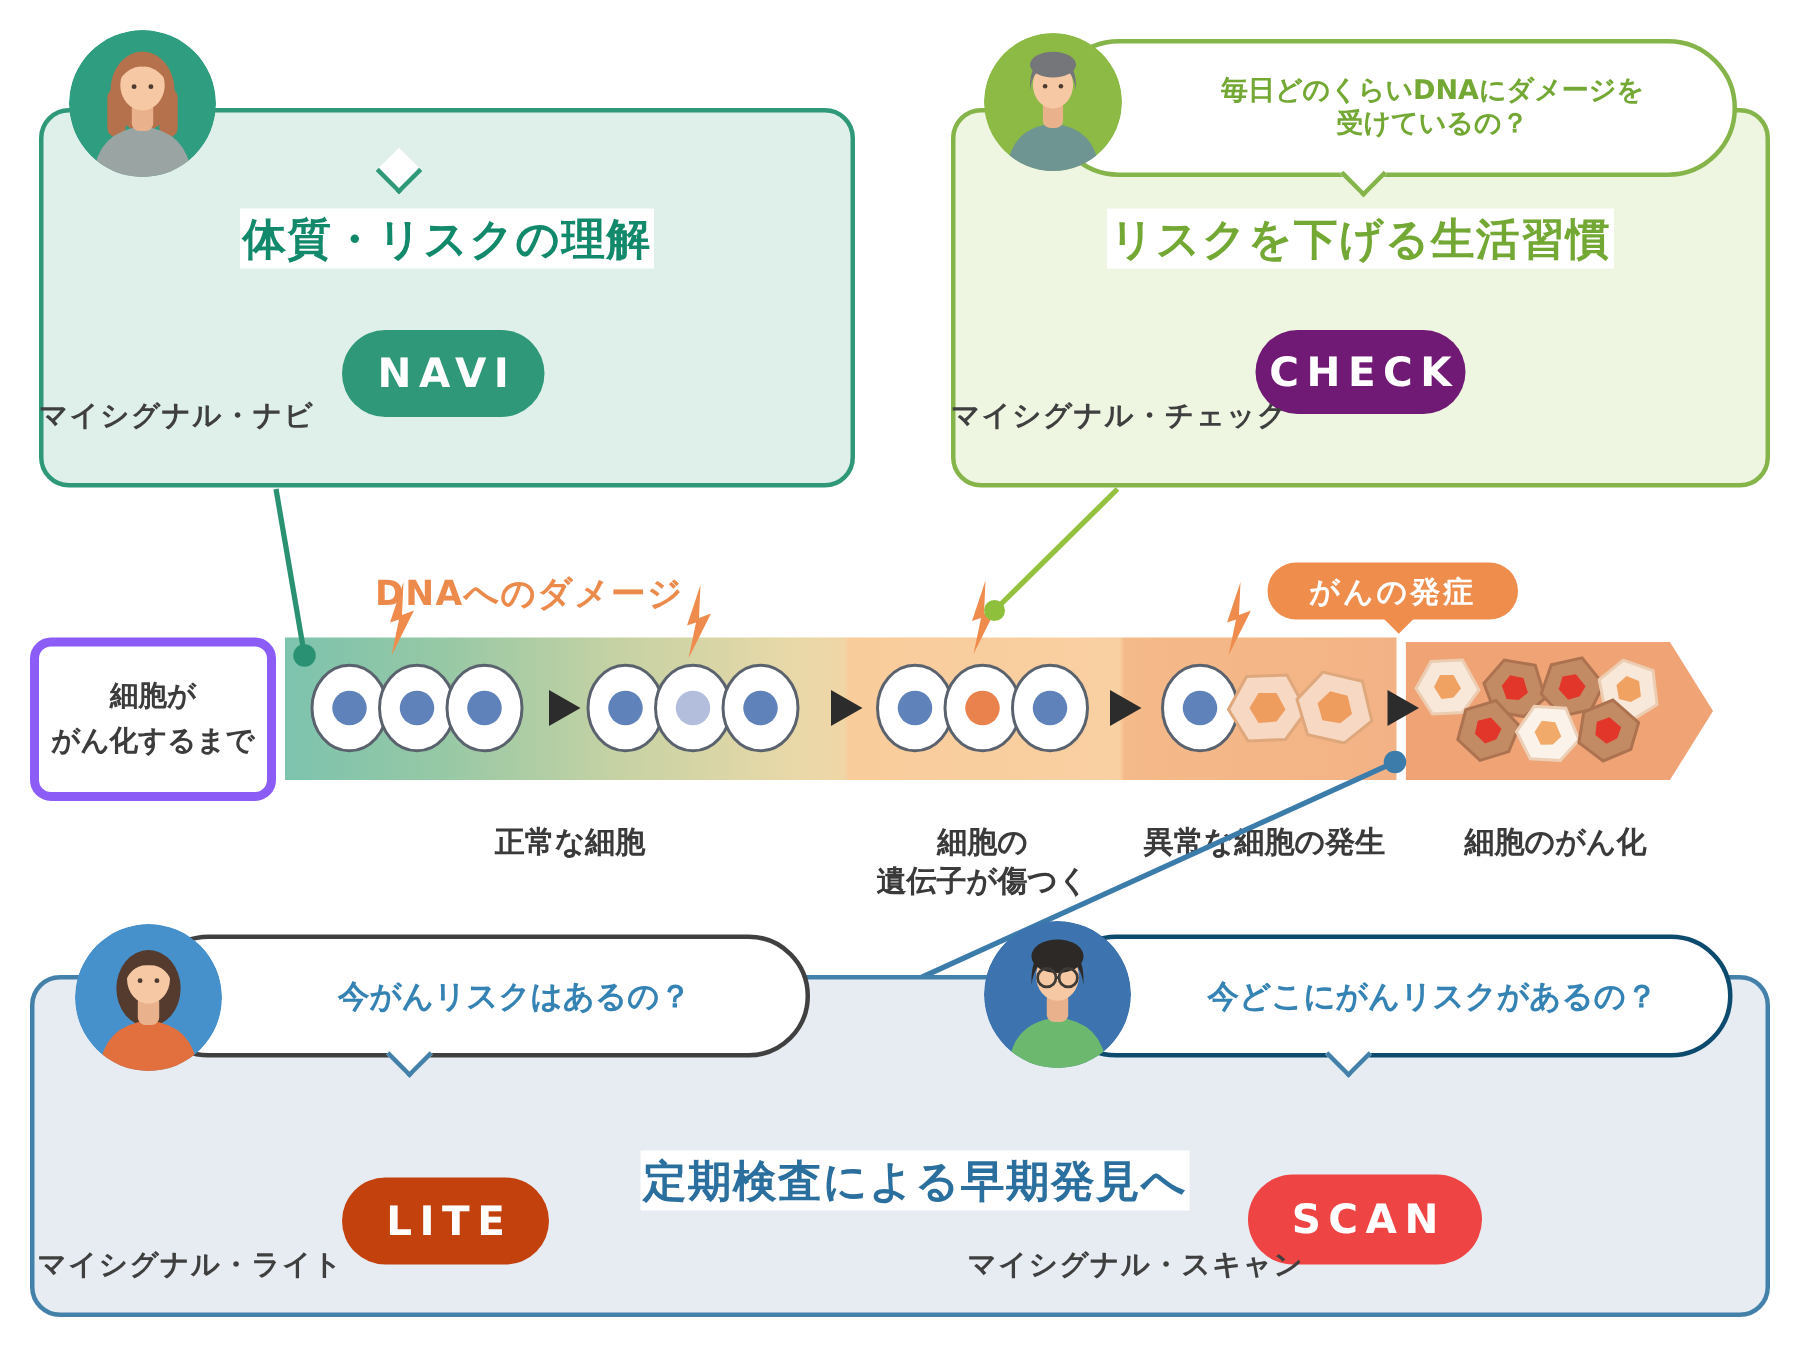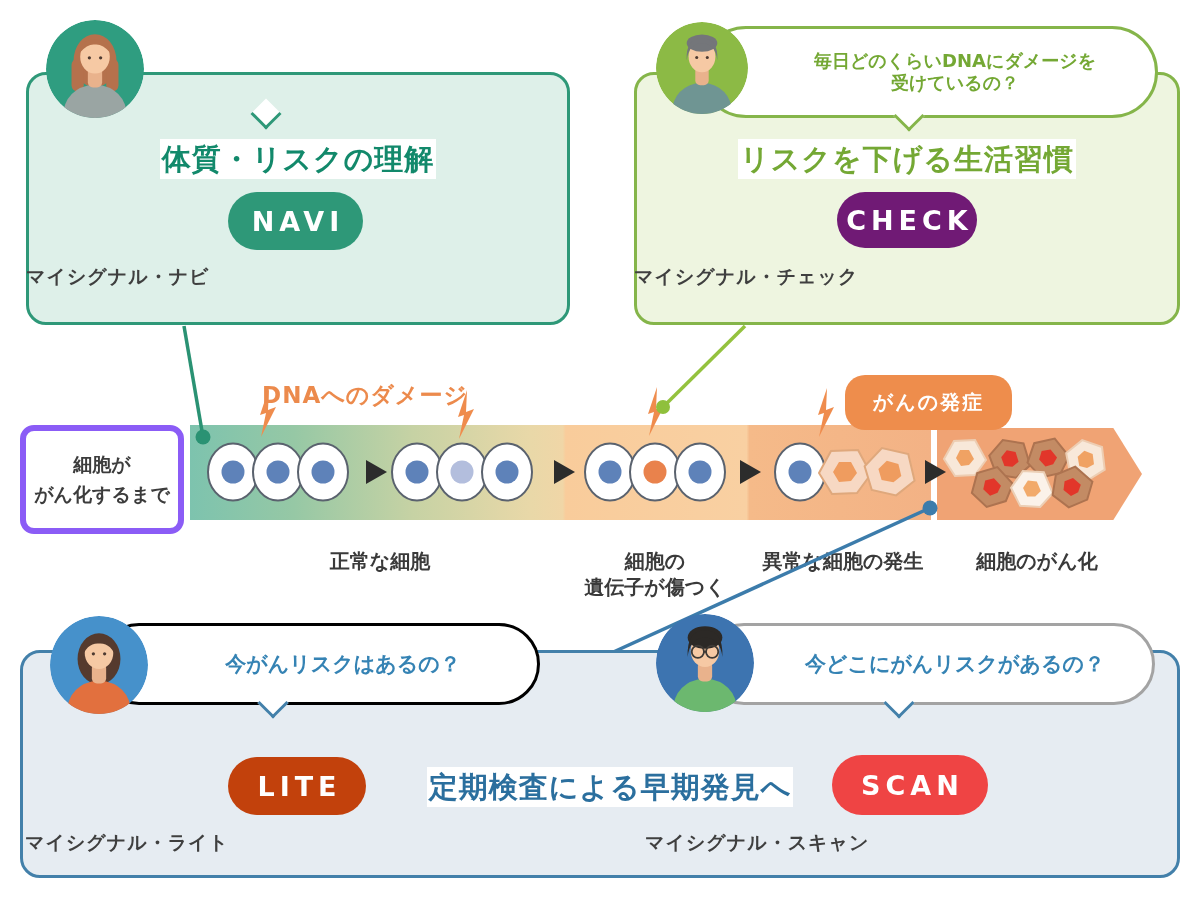--- a/index.html
+++ b/index.html
@@ -11,43 +11,43 @@
   .card-navi  {left:26px; top:72px; width:544px;height:253px;background:#def0e9;border:3px solid #2e9878;}
   .card-check {left:634px;top:72px; width:546px;height:253px;background:#eef5e0;border:3px solid #85b54a;}
   .card-bottom{left:20px; top:650px;width:1160px;height:228px;background:#e6ecf2;border:3px solid #4380aa;}
 
   
   .bubble{position:absolute;background:#fff;border-radius:48px;box-sizing:border-box;
           display:flex;align-items:center;justify-content:center;text-align:center;
           font-weight:bold;z-index:5;line-height:1.25;}
   .bubble-navi {left:98px; top:30px; width:442px;height:86px;border:3px solid #2e9878;color:#2e9577;font-size:21px;padding-left:48px;}
   .bubble-check{left:700px;top:26px; width:458px;height:92px;border:3px solid #85b54a;color:#74a834;font-size:18px;padding-left:52px;}
-  .bubble-lite {left:98px; top:623px;width:442px;height:82px;border:3px solid #000000;color:#3583b4;font-size:21px;padding-left:48px;}
-  .bubble-scan {left:703px;top:623px;width:452px;height:82px;border:3px solid #a3a3a3;color:#3583b4;font-size:21px;padding-left:52px;}
+  .bubble-lite {left:98px; top:623px;width:442px;height:82px;border:3px solid #404040;color:#3583b4;font-size:21px;padding-left:48px;}
+  .bubble-scan {left:703px;top:623px;width:452px;height:82px;border:3px solid #0c4a6e;color:#3583b4;font-size:21px;padding-left:52px;}
   .tail{position:absolute;width:22px;height:22px;background:#fff;transform:rotate(45deg);z-index:6;box-sizing:border-box;}
   .tail-navi {left:255px;top:103px;border-right:3px solid #2e9878;border-bottom:3px solid #2e9878;}
   .tail-check{left:898px;top:105px;border-right:3px solid #85b54a;border-bottom:3px solid #85b54a;}
   .tail-lite {left:262px;top:692px;border-right:3px solid #4380aa;border-bottom:3px solid #4380aa;}
   .tail-scan {left:888px;top:692px;border-right:3px solid #4380aa;border-bottom:3px solid #4380aa;}
 
   
   .avatar{position:absolute;z-index:7;}
   .avatar svg{display:block;}
   .av-navi {left:46px; top:20px;}
   .av-check{left:656px;top:22px;}
   .av-lite {left:50px; top:616px;}
   .av-scan {left:656px;top:614px;}
 
   
   .card-title{position:absolute;font-weight:bold;font-size:29px;text-align:center;z-index:5;letter-spacing:1px;}
   .title-navi {left:26px; top:140px;width:544px;color:#12896b;}
   .title-check{left:634px;top:140px;width:546px;color:#74a834;}
   .hl{background:#ffffff;padding:3px 2px;text-align:right;}
   .pill{position:absolute;border-radius:30px;color:#fff;font-weight:bold;font-size:27px;
-        letter-spacing:5px;text-indent:5px;display:flex;align-items:center;justify-content:center;z-index:5;}
+        letter-spacing:5px;text-indent:5px;display:flex;align-items:center;justify-content:center;z-index:5;margin-top:28px;}
   .pill-navi {left:228px;top:192px;width:135px;height:58px;background:#2e9878;}
   .pill-check{left:837px;top:192px;width:140px;height:56px;background:#701a75;}
   .pill-lite {left:228px;top:757px;width:138px;height:58px;background:#c2410c;}
   .pill-scan {left:832px;top:755px;width:156px;height:60px;background:#ef4444;}
   .product{position:absolute;font-weight:bold;font-size:19px;color:#3f3f3f;text-align:left;z-index:5;letter-spacing:1px;}
   .prod-navi {left:26px; top:264px;width:544px;}
   .prod-check{left:634px;top:264px;width:546px;}
   .prod-lite {left:25px; top:830px;width:544px;}
   .prod-scan {left:645px;top:830px;width:544px;}
   .headline{position:absolute;left:330px;top:768px;width:560px;text-align:center;
@@ -56,23 +56,23 @@
   
   .intro-box{position:absolute;left:20px;top:425px;width:152px;height:97px;background:#fff;
              border:6px solid #8b5cf6;border-radius:14px;display:flex;flex-direction:column;
              align-items:center;justify-content:center;font-weight:bold;font-size:19px;
              color:#3c3c3c;z-index:2;line-height:1.55;}
   .band{position:absolute;left:190px;top:425px;width:741px;height:95px;z-index:1;
         background:linear-gradient(90deg,#7dc3ae 0%,#96c8a5 14%,#c6d2a4 30%,#e9d8a8 46%,
                    #f0d6a7 50.3%,#f9cc9b 50.7%,#f9d0a2 75.1%,#f5ba89 75.5%,#f3b285 100%);}
   .chevron{position:absolute;left:937px;top:428px;width:205px;height:92px;background:#f0a374;z-index:1;
            clip-path:polygon(0 0,86% 0,100% 50%,86% 100%,0 100%);}
-  .damage-label{position:absolute;left:250px;top:380px;width:230px;text-align:center;
+  .damage-label{position:absolute;left:250px;top:380px;width:230px;text-align:left;
                 font-weight:bold;font-size:23px;color:#ec8a4c;z-index:4;letter-spacing:1px;}
-  .onset-badge{position:absolute;left:845px;top:375px;width:167px;height:55px;background:#ee8d4c;
+  .onset-badge{position:absolute;left:845px;top:375px;width:167px;height:38px;background:#ee8d4c;
                border-radius:20px;color:#fff;font-weight:bold;font-size:20px;display:flex;
                align-items:center;justify-content:center;z-index:4;letter-spacing:2px;}
   .onset-tail{position:absolute;left:924px;top:402px;width:17px;height:17px;background:#ee8d4c;
               transform:rotate(45deg);z-index:3;}
   .cells-svg{position:absolute;left:190px;top:375px;z-index:2;}
   .stage-label{position:absolute;top:548px;text-align:center;font-weight:bold;font-size:20px;
                color:#3a3a3a;z-index:2;line-height:1.3;}
   .sl-1{left:280px;width:200px;}
   .sl-2{left:555px;width:200px;}
   .sl-3{left:733px;width:220px;}

